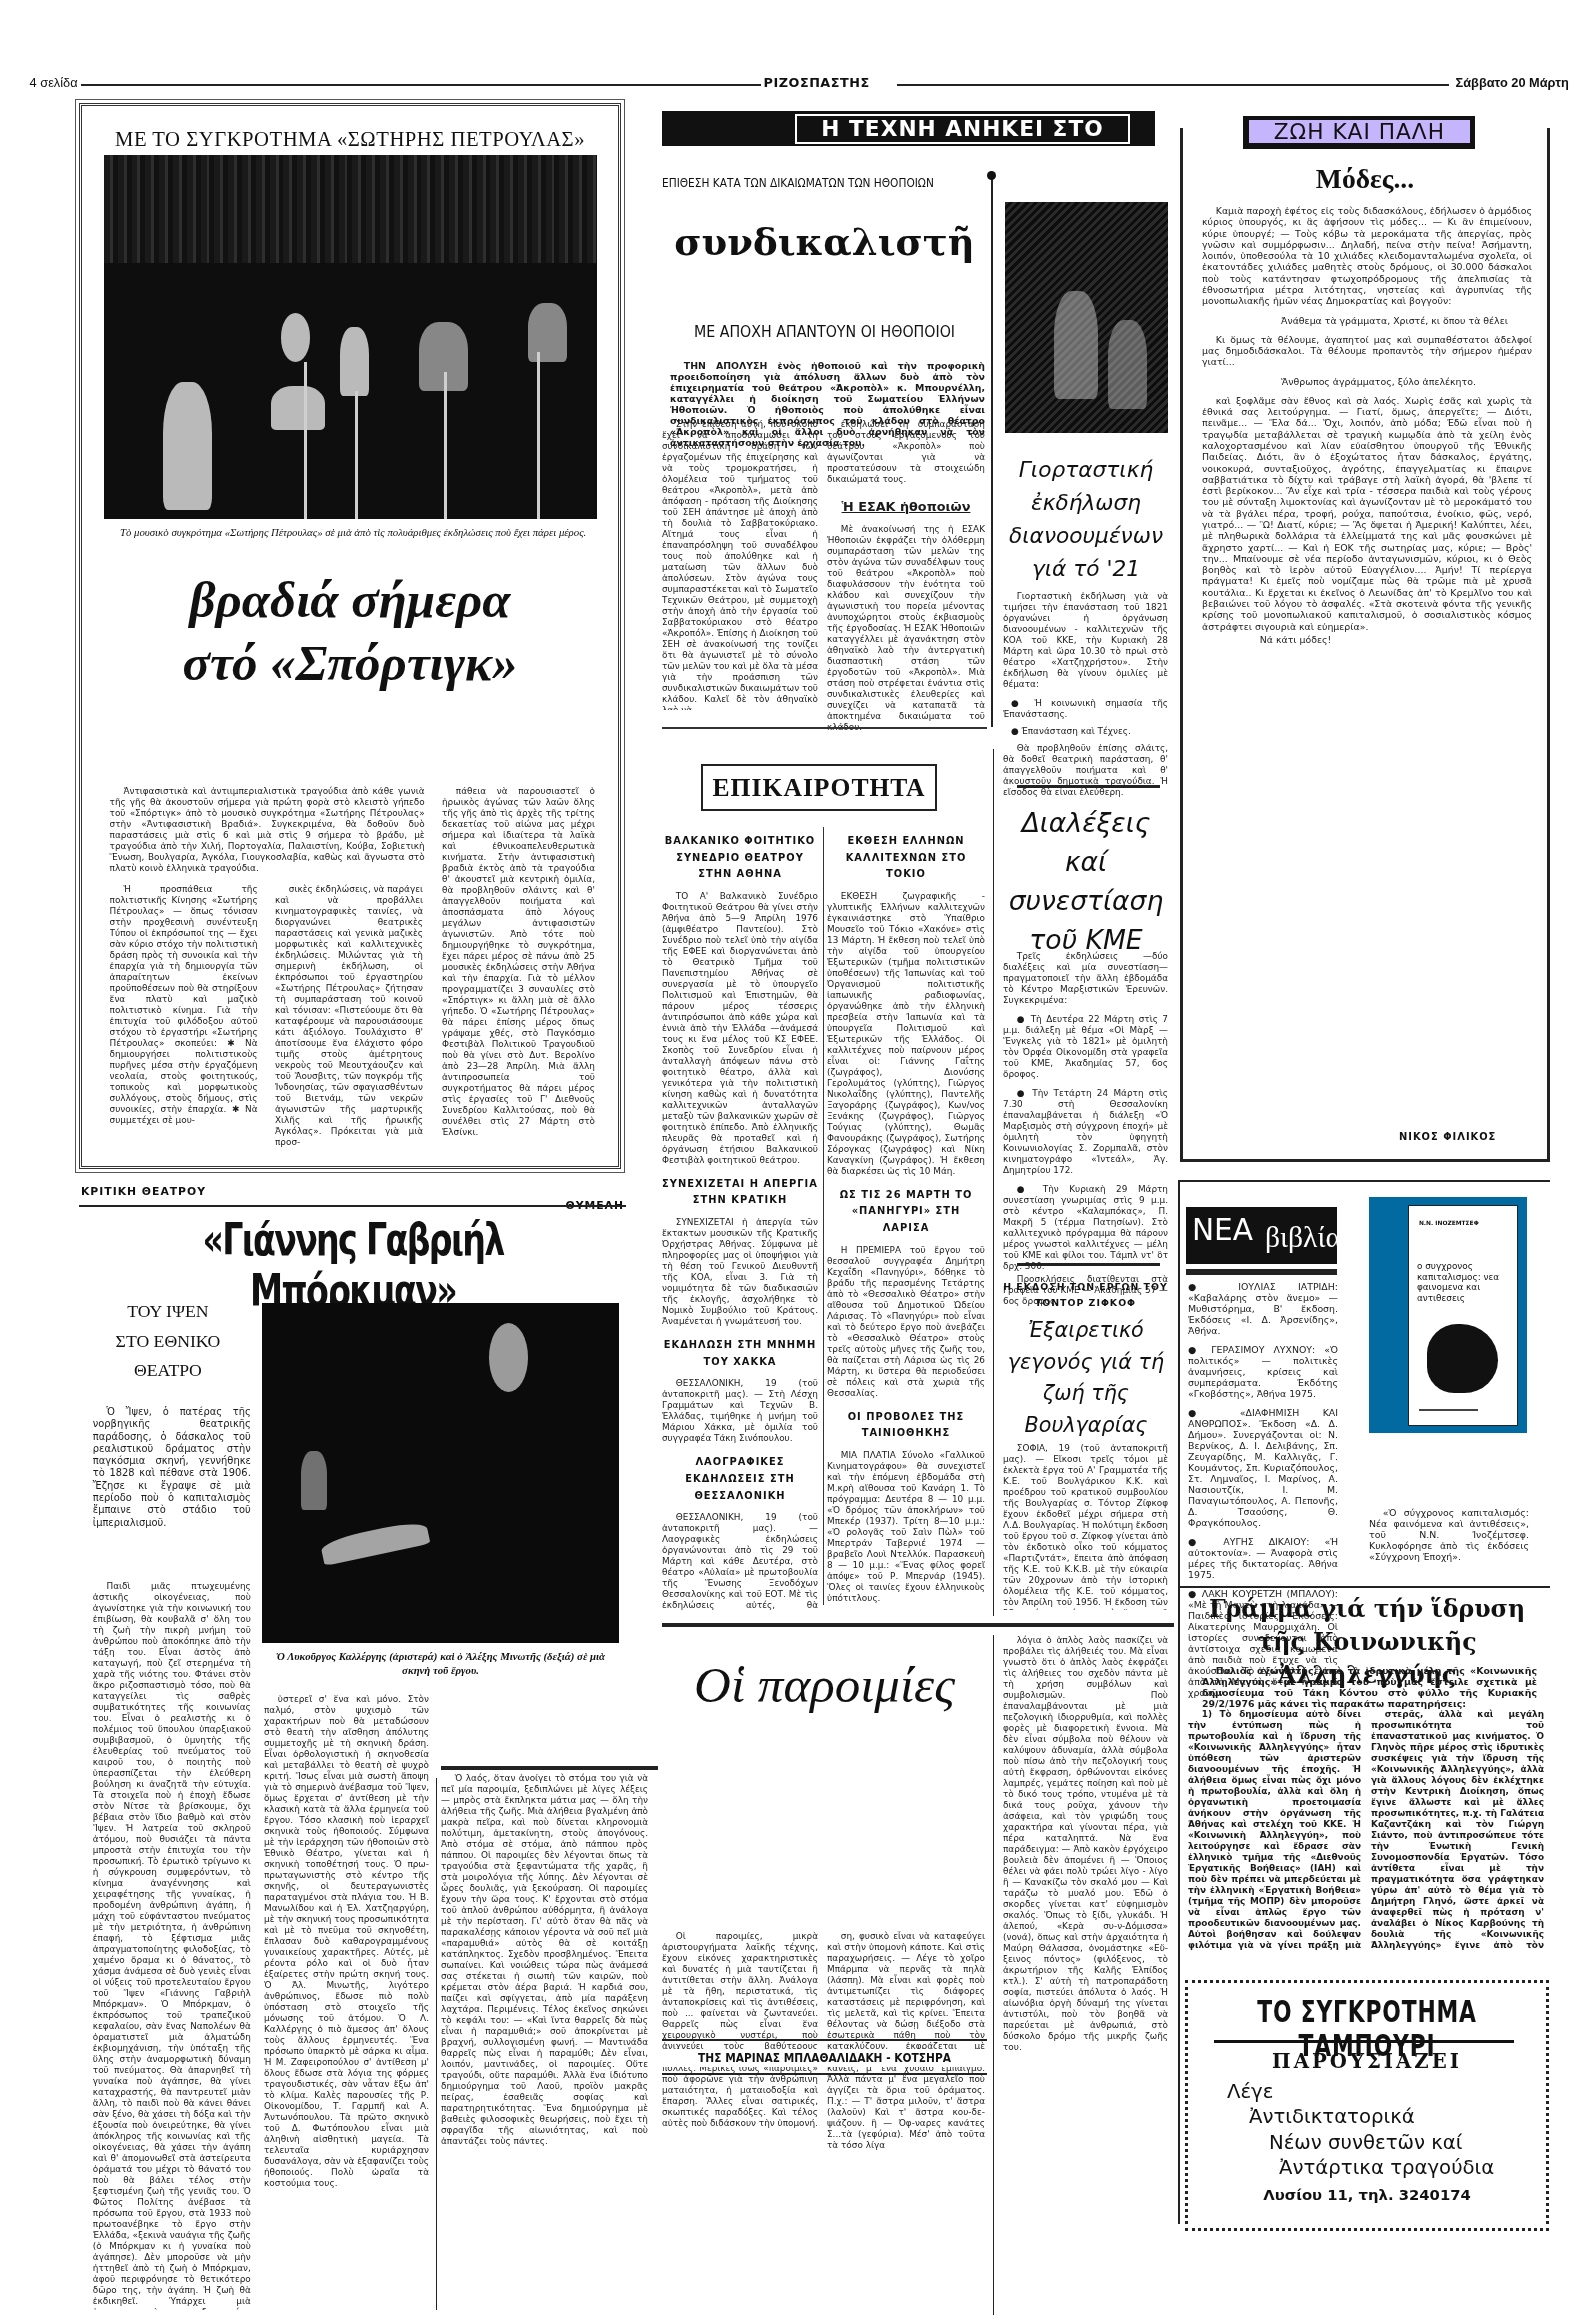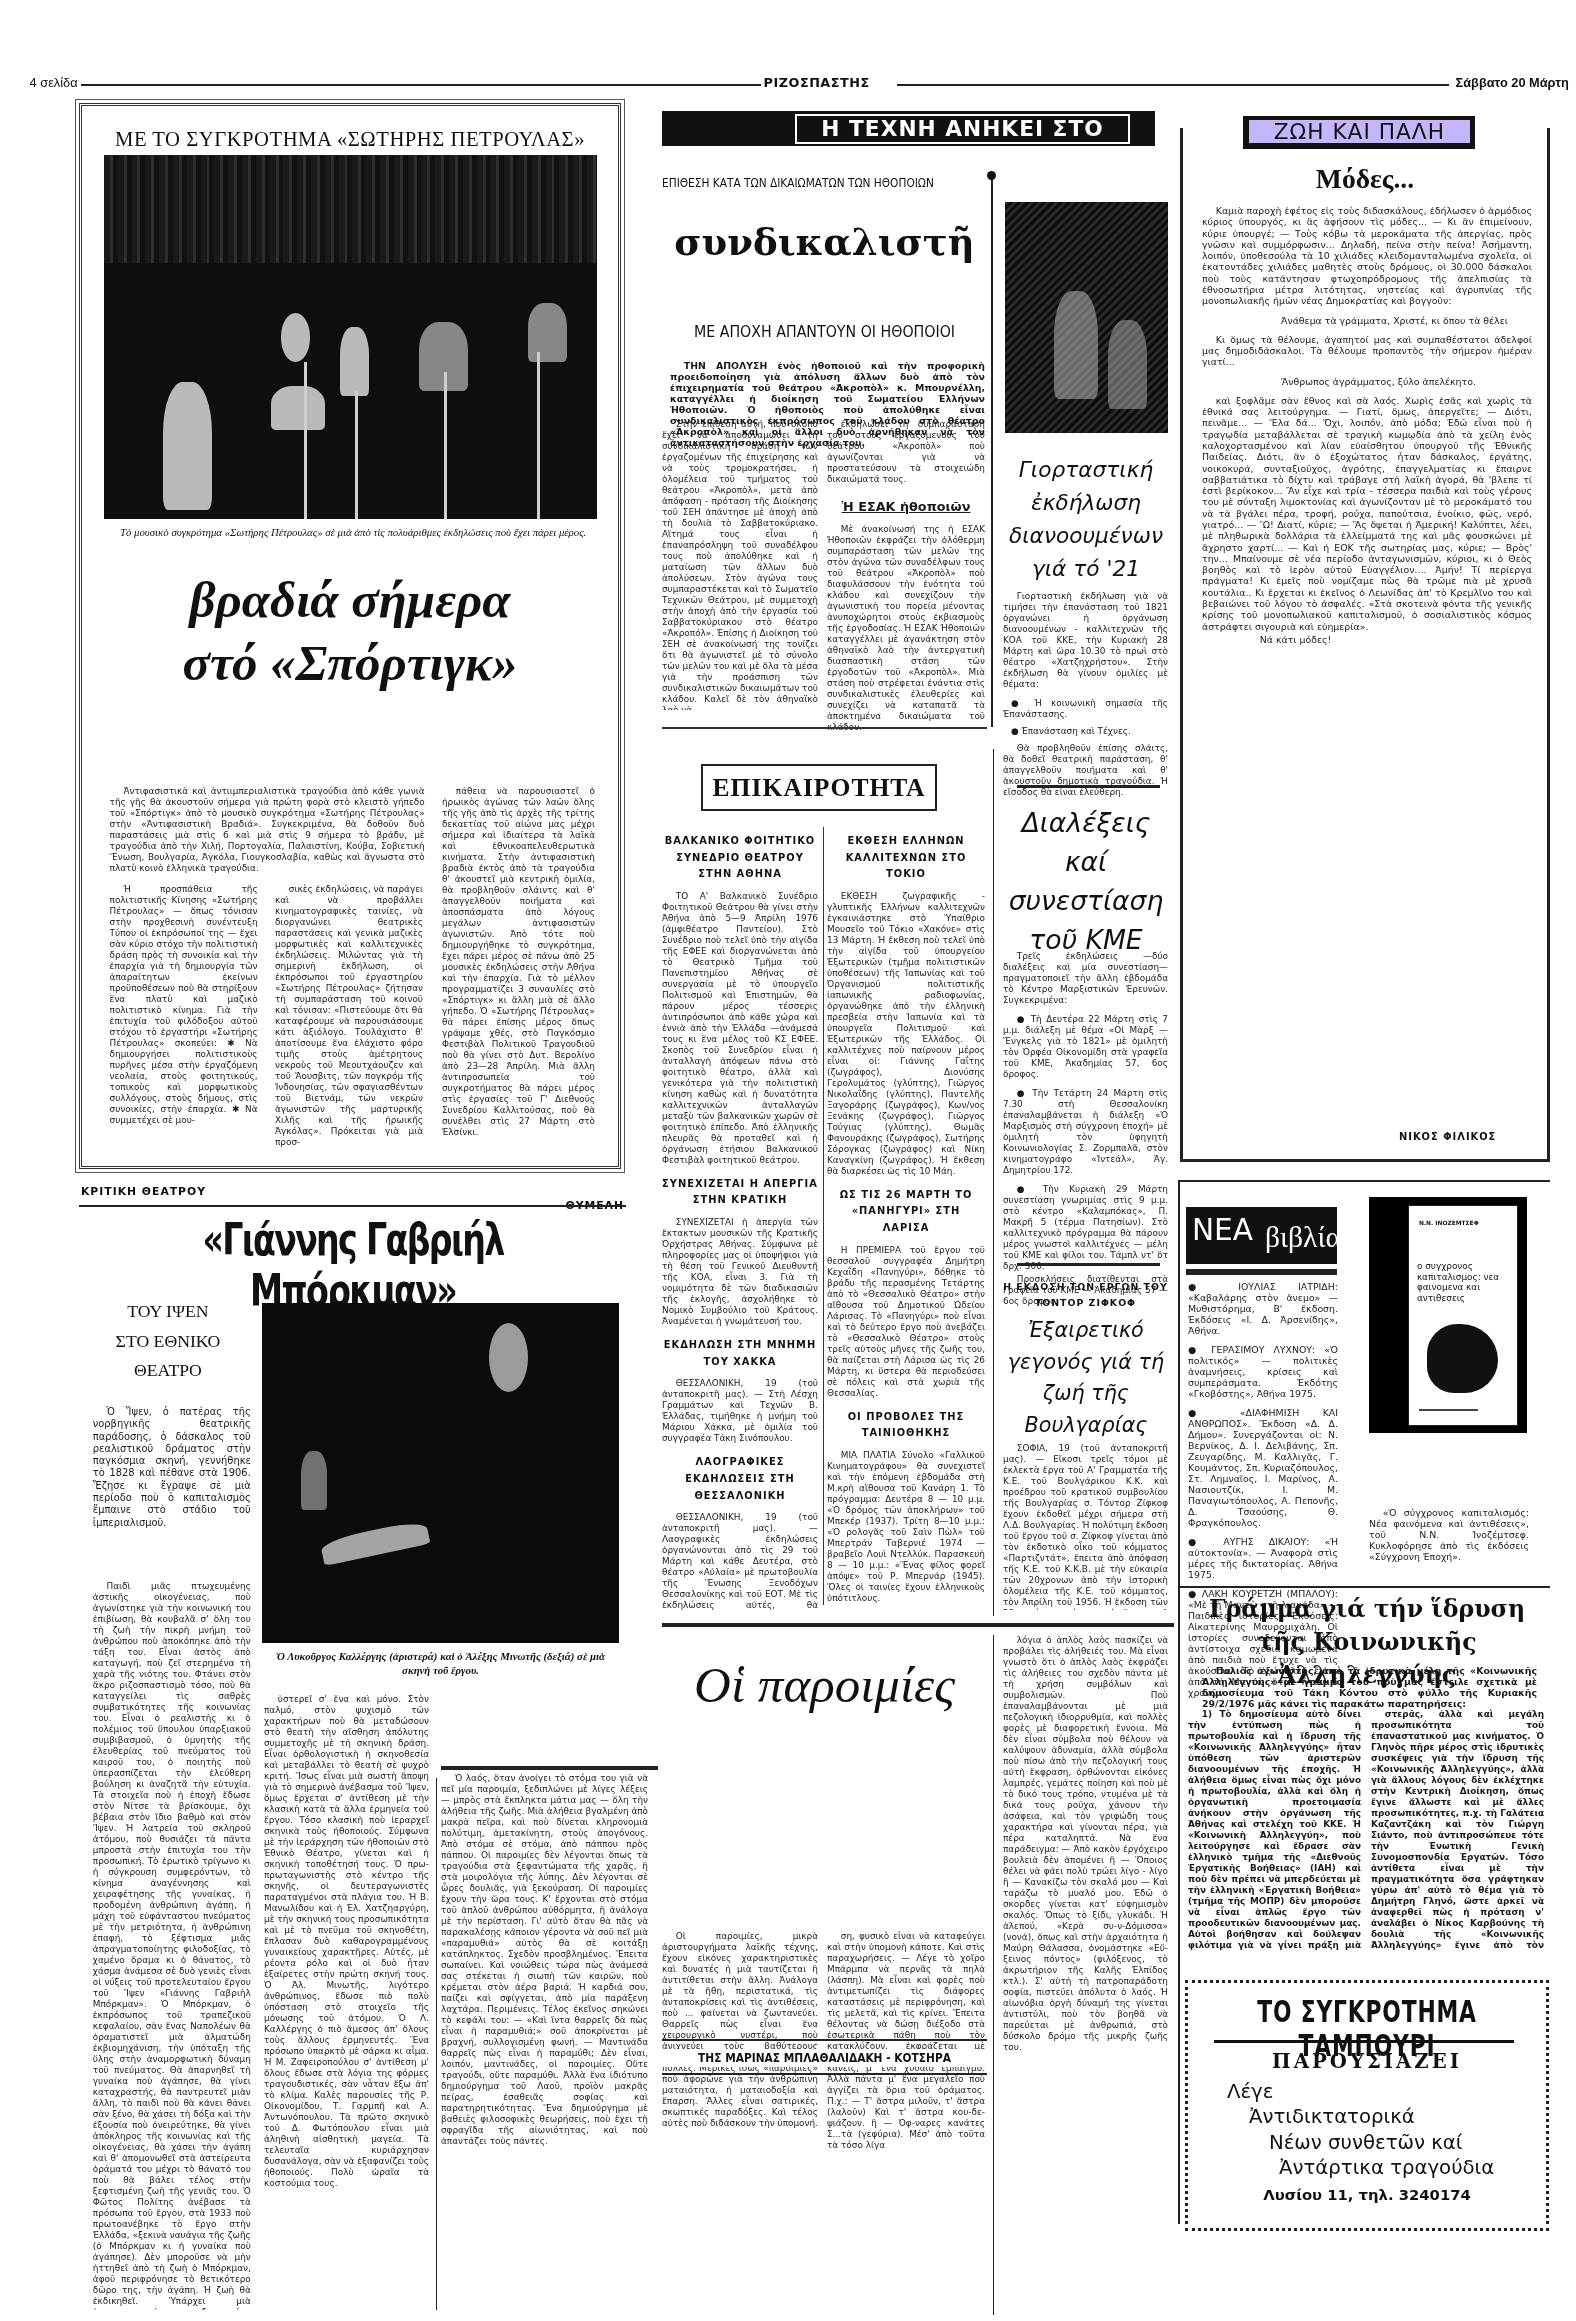--- a/index.html
+++ b/index.html
@@ -253,21 +253,21 @@
 <div class="hrule" style="left:1186px; top:1269px; width:151px; height:5.9px;"></div>
 <div class="abs body-text" style="left:1188px; top:1281px; width:150px; font-size:9.4px; line-height:11px;">
   <div class="bullets">
     <p>● <span>ΙΟΥΛΙΑΣ ΙΑΤΡΙΔΗ: «Καβαλάρης στὸν ἄνεμο» — Μυθιστόρημα, Β' ἔκδοση. Ἐκδόσεις «Ι. Δ. Ἀρσενίδης», Ἀθήνα.</span></p>
     <p>● <span>ΓΕΡΑΣΙΜΟΥ ΛΥΧΝΟΥ: «Ὁ πολιτικός» — πολιτικὲς ἀναμνήσεις, κρίσεις καὶ συμπεράσματα. Ἐκδότης «Γκοβόστης», Ἀθήνα 1975.</span></p>
     <p>● <span>«ΔΙΑΦΗΜΙΣΗ ΚΑΙ ΑΝΘΡΩΠΟΣ». Ἔκδοση «Δ. Δ. Δήμου». Συνεργάζονται οἱ: Ν. Βερνίκος, Δ. Ι. Δελιβάνης, Σπ. Ζευγαρίδης, Μ. Καλλιγᾶς, Γ. Κουμάντος, Σπ. Κυριαζόπουλος, Στ. Λημναῖος, Ι. Μαρίνος, Α. Νασιουτζίκ, Ι. Μ. Παναγιωτόπουλος, Α. Πεπονῆς, Δ. Τσαούσης, Θ. Φραγκόπουλος.</span></p>
     <p>● <span>ΑΥΓΗΣ ΔΙΚΑΙΟΥ: «Ἡ αὐτοκτονία». — Ἀναφορὰ στὶς μέρες τῆς δικτατορίας. Ἀθήνα 1975.</span></p>
     <p>● <span>ΛΑΚΗ ΚΟΥΡΕΤΖΗ (ΜΠΑΛΟΥ): «Μὲ τὴ Μαντὼ στὴ λιακάδα» — Παιδικὲς ἱστορίες. Ἐκδόσεις: Αἰκατερίνης Μαυρομιχάλη. Οἱ ἱστορίες συνοδεύονται ἀπὸ ἀντίστοιχα σχέδια καμωμένα ἀπὸ παιδιὰ ποὺ ἔτυχε νὰ τὶς ἀκούσουν. Τὸ ἐξώφυλλο ἔγινε ἀπὸ τὴ Μαντὼ ὅταν ἦταν 6 χρονῶν.</span></p>
   </div>
 </div>
-<div class="abs" style="left:1369px; top:1197px; width:158px; height:236px; background:#000000;">
+<div class="abs" style="left:1369px; top:1197px; width:158px; height:236px; background:#0369a1;">
   <div style="position:absolute; left:39px; top:7.9px; width:110px; height:221px; background:#fff; border:1px solid #222;">
     <div style="position:absolute; left:9.9px; top:13.8px; font:bold 5.9px 'DejaVu Sans', sans-serif;">Ν.Ν. ΙΝΟΖΕΜΤΣΕΦ</div>
     <div style="position:absolute; left:7.9px; top:55px; width:95px; font:8.9px/10.8px 'DejaVu Sans', sans-serif;">ο συγχρονος καπιταλισμος: νεα φαινομενα και αντιθεσεις</div>
     <div style="position:absolute; left:17.7px; top:118px; width:71px; height:69px; background:#111; border-radius:45% 55% 50% 40%;"></div>
     <div style="position:absolute; left:9.9px; top:203px; width:59px; height:2px; background:#444;"></div>
   </div>
 </div>
 <div class="abs body-text" style="left:1369px; top:1448px; width:160px; font-size:9.4px; line-height:11px;">
   <p style="margin-top:59px;">«Ὁ σύγχρονος καπιταλισμός: Νέα φαινόμενα καὶ ἀντιθέσεις», τοῦ Ν.Ν. Ἰνοζέμτσεφ. Κυκλοφόρησε ἀπὸ τὶς ἐκδόσεις «Σύγχρονη Ἐποχή».</p>
 </div>

